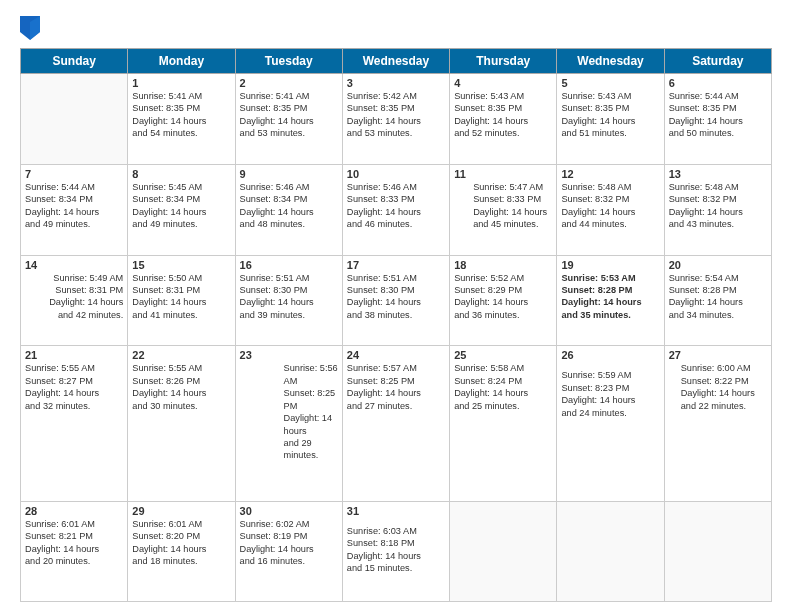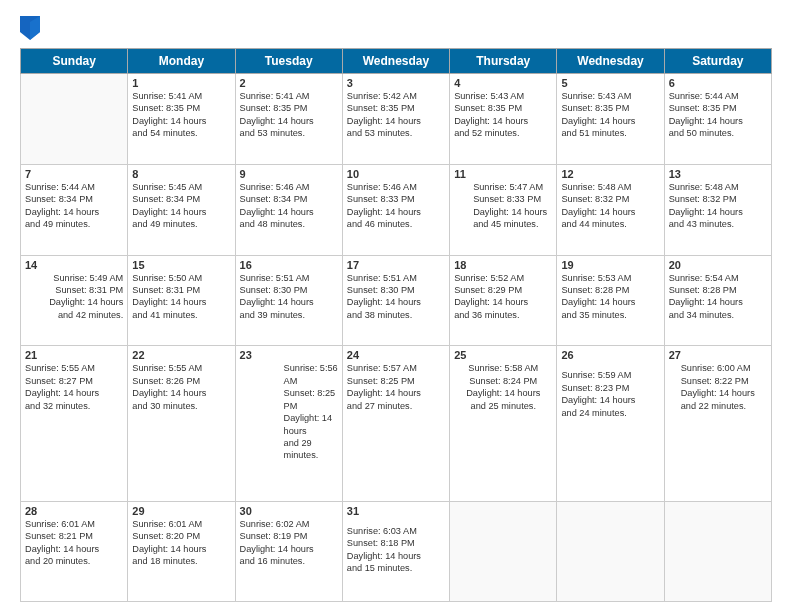--- a/index.html
+++ b/index.html
@@ -263,21 +263,21 @@
           </td>
           <td>
             <span class="day-number">18</span>
             <div class="day-info" style="white-space: pre-line;">Sunrise: 5:52 AM
 Sunset: 8:29 PM
 Daylight: 14 hours
 and 36 minutes.</div>
           </td>
           <td>
             <span class="day-number">19</span>
-            <div class="day-info" style="white-space: pre-line;">Sunrise: 5:53 AM
+            <div class="day-info" style="white-space: pre-line; font-weight: bold;">Sunrise: 5:53 AM
 Sunset: 8:28 PM
 Daylight: 14 hours
 and 35 minutes.</div>
           </td>
           <td>
             <span class="day-number">20</span>
             <div class="day-info" style="white-space: pre-line;">Sunrise: 5:54 AM
 Sunset: 8:28 PM
 Daylight: 14 hours
 and 34 minutes.</div>
@@ -307,21 +307,21 @@
           </td>
           <td>
             <span class="day-number">24</span>
             <div class="day-info" style="white-space: pre-line;">Sunrise: 5:57 AM
 Sunset: 8:25 PM
 Daylight: 14 hours
 and 27 minutes.</div>
           </td>
           <td>
             <span class="day-number">25</span>
-            <div class="day-info" style="white-space: pre-line; text-align: center;">Sunrise: 5:58 AM
+            <div class="day-info" style="white-space: pre-line;">Sunrise: 5:58 AM
 Sunset: 8:24 PM
 Daylight: 14 hours
 and 25 minutes.</div>
           </td>
           <td>
             <span class="day-number">26</span>
             <div class="day-info" style="white-space: pre-line; margin-top: 8px;">Sunrise: 5:59 AM
 Sunset: 8:23 PM
 Daylight: 14 hours
 and 24 minutes.</div>

